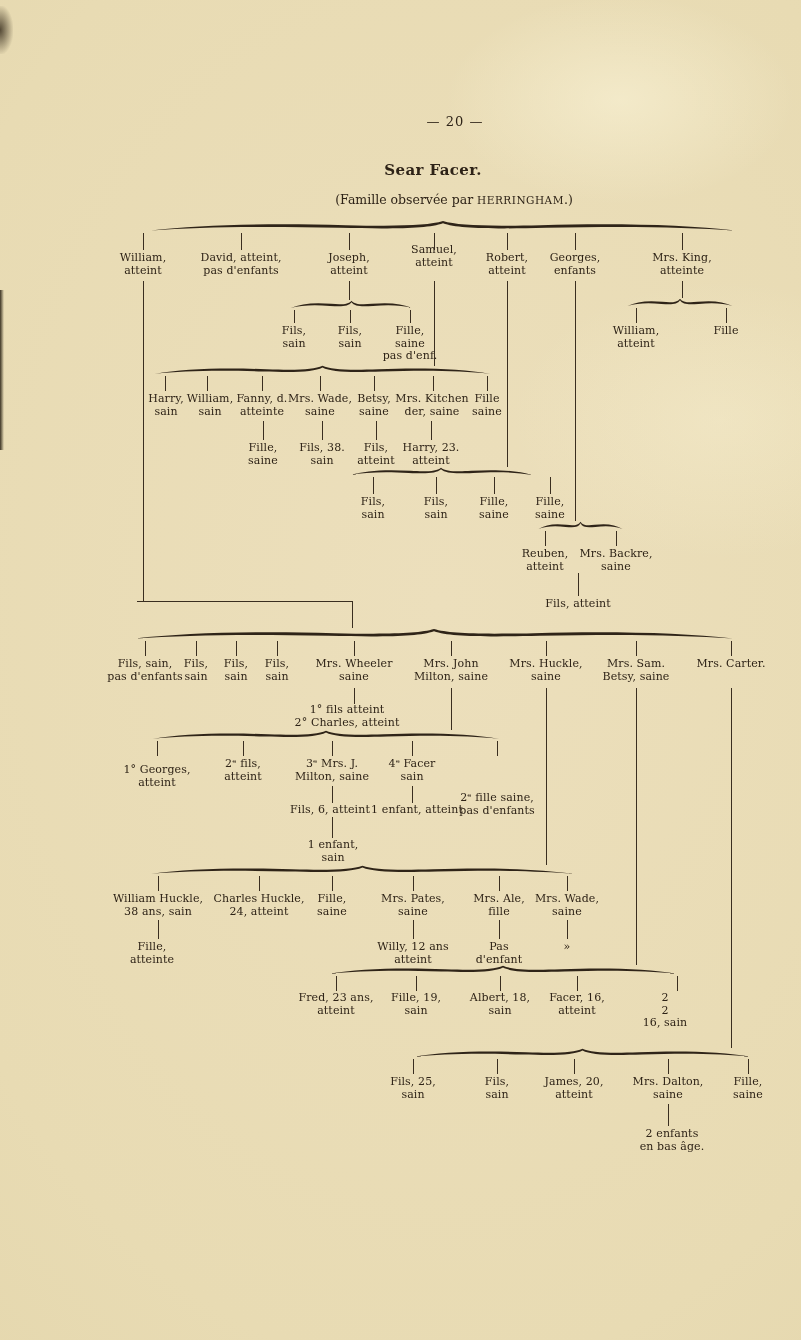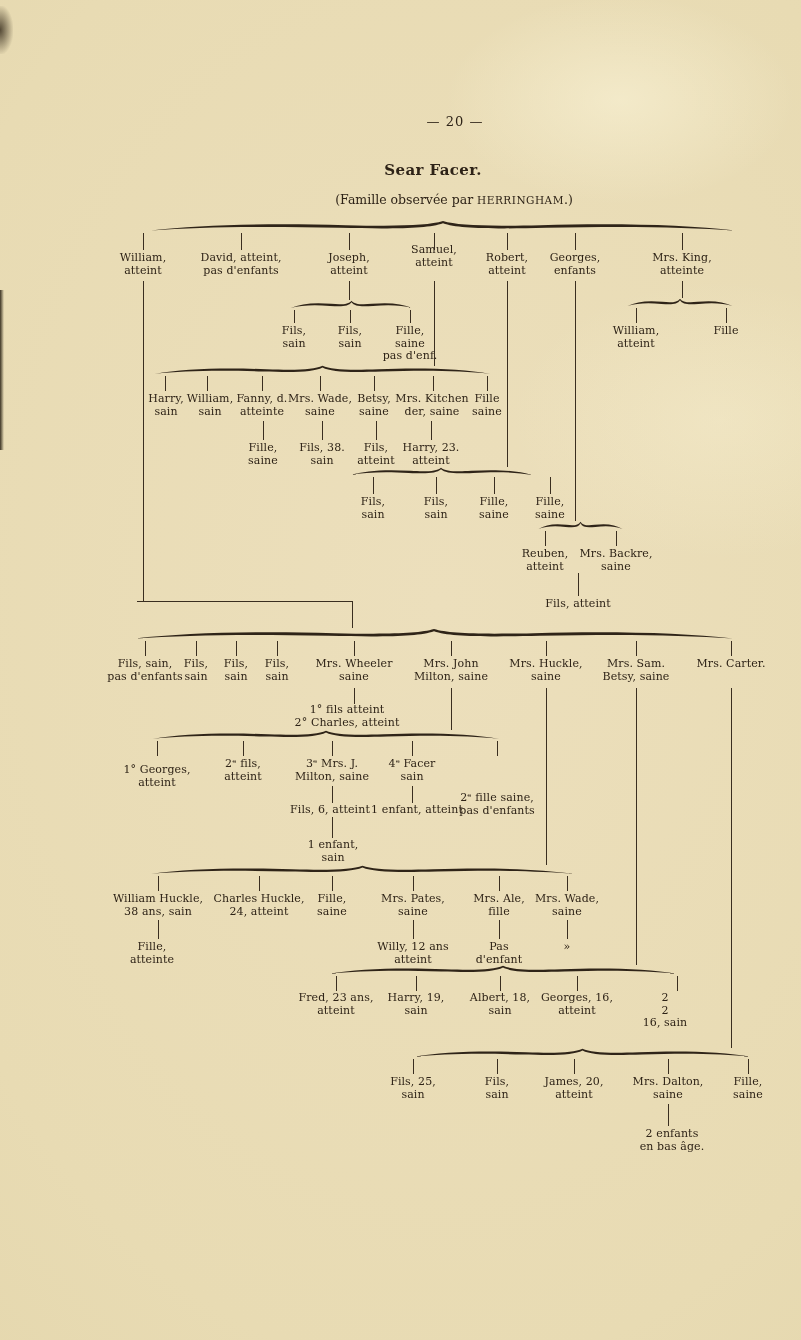--- a/index.html
+++ b/index.html
@@ -269,25 +269,25 @@
   <svg class="br" viewBox="0 0 200 20" preserveAspectRatio="none" style="left:327px;top:964px;width:352px;height:12px">
       <use href="#bz"></use>
     </svg>
   <div class="vl" style="left:336px;top:976px;height:15px"></div>
   <div class="vl" style="left:416px;top:976px;height:15px"></div>
   <div class="vl" style="left:500px;top:976px;height:15px"></div>
   <div class="vl" style="left:577px;top:976px;height:15px"></div>
   <div class="vl" style="left:677px;top:976px;height:15px"></div>
   <div class="lbl" style="left:336px;top:992px">Fred, 23 ans,
 atteint</div>
-  <div class="lbl" style="left:416px;top:992px">Harry, 19,
+  <div class="lbl" style="left:416px;top:992px">Fille, 19,
 sain</div>
   <div class="lbl" style="left:500px;top:992px">Albert, 18,
 sain</div>
-  <div class="lbl" style="left:577px;top:992px">Georges, 16,
+  <div class="lbl" style="left:577px;top:992px">Facer, 16,
 atteint</div>
   <div class="lbl" style="left:665px;top:992px">2
 2
 16, sain</div>
 
   <svg class="br" viewBox="0 0 200 20" preserveAspectRatio="none" style="left:412px;top:1047px;width:341px;height:12px">
       <use href="#bz"></use>
     </svg>
   <div class="vl" style="left:413px;top:1059px;height:15px"></div>
   <div class="vl" style="left:497px;top:1059px;height:15px"></div>

